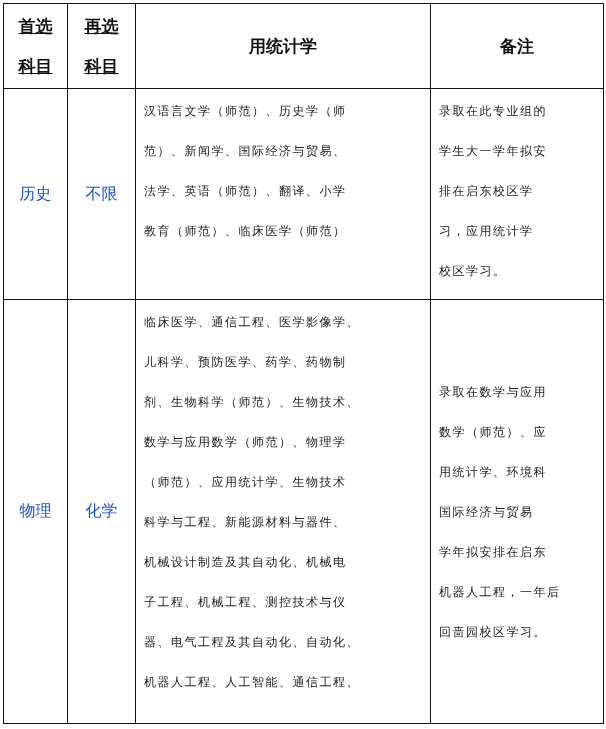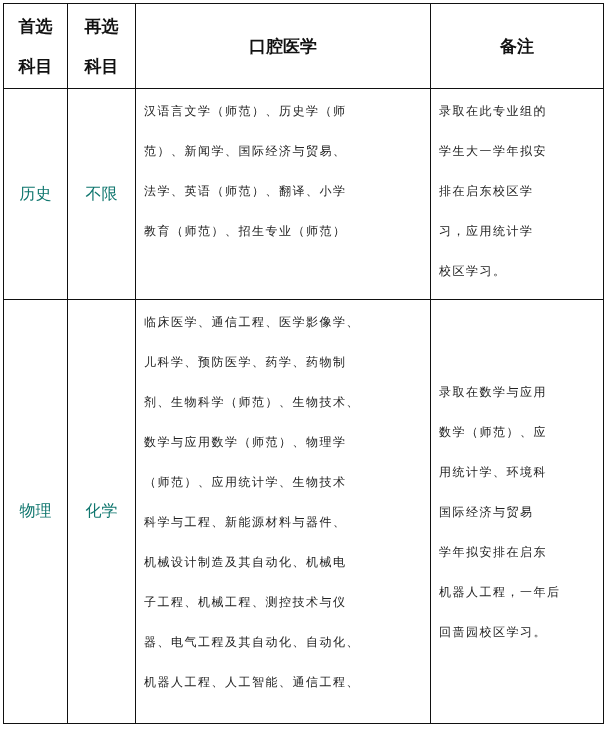--- a/index.html
+++ b/index.html
@@ -14,33 +14,33 @@
     border: 1.5px solid #111;
     padding: 0;
     vertical-align: middle;
     text-align: center;
     font-weight: normal;
   }
   .major-table th { font-size: 17px; font-weight: bold; line-height: 40px; color: #111; }
   .major-table tr.header-row { height: 85px; }
   .major-table tr.row-history { height: 211px; }
   .major-table tr.row-physics { height: 424px; }
-  .cell-subject { font-size: 16px; color: #0f766e; }
+  .cell-subject { font-size: 16px; color: #1d4ed8; }
   .cell-majors, .cell-notes {
     text-align: left !important;
     font-size: 12px;
     line-height: 40px;
     letter-spacing: 1.5px;
     color: #222;
   }
   .cell-majors { padding: 2px 6px 0 8px !important; vertical-align: top !important; }
   .cell-notes { padding: 0 6px 0 8px !important; }
   .row-history .cell-notes { vertical-align: top !important; padding-top: 2px !important; }
   .line { display: block; white-space: nowrap; }
-  .hdr-line { display: block; }
+  .hdr-line { display: block; text-decoration: underline; }
   .physics-subject { vertical-align: middle; }
 </style>
 </head>
 <body>
 
 <table class="major-table">
   <colgroup>
     <col style="width:64px">
     <col style="width:68px">
     <col style="width:295px">
@@ -49,32 +49,32 @@
   <tbody>
       <tr class="header-row">
     <th>
       <span class="hdr-line">首选</span>
       <span class="hdr-line">科目</span>
     </th>
     <th>
       <span class="hdr-line">再选</span>
       <span class="hdr-line">科目</span>
     </th>
-    <th>口腔医学</th>
+    <th>用统计学</th>
     <th>备注</th>
   </tr>
 
   <tr class="row-history">
     <td class="cell-subject">历史</td>
     <td class="cell-subject">不限</td>
     <td class="cell-majors">
       <span class="line">汉语言文学（师范）、历史学（师</span>
       <span class="line">范）、新闻学、国际经济与贸易、</span>
       <span class="line">法学、英语（师范）、翻译、小学</span>
-      <span class="line">教育（师范）、招生专业（师范）</span>
+      <span class="line">教育（师范）、临床医学（师范）</span>
     </td>
     <td class="cell-notes">
       <span class="line">录取在此专业组的</span>
       <span class="line">学生大一学年拟安</span>
       <span class="line">排在启东校区学</span>
       <span class="line">习，应用统计学</span>
       <span class="line">校区学习。</span>
     </td>
   </tr>
 

